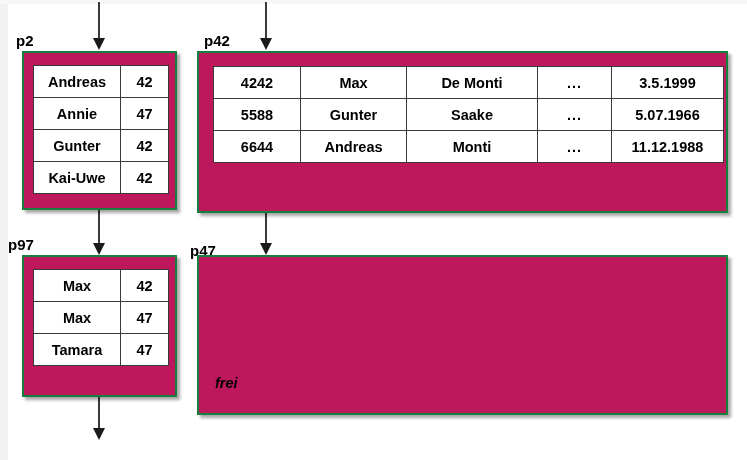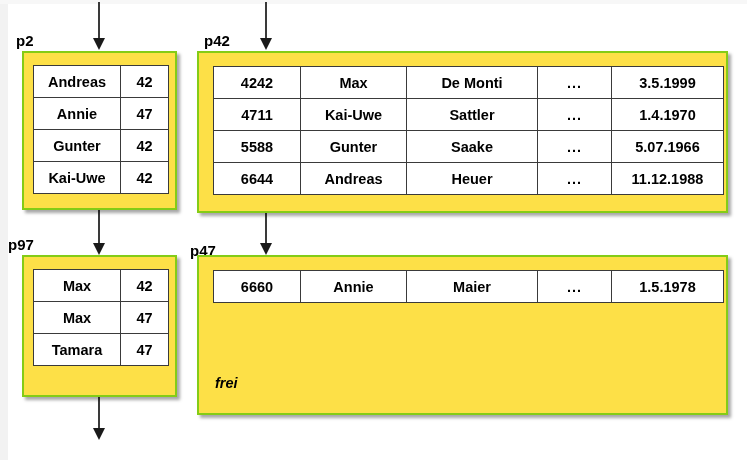--- a/index.html
+++ b/index.html
@@ -30,22 +30,22 @@
   .gutter-top {
     position: absolute;
     left: 0; top: 0;
     width: 747px; height: 4px;
     background: #f7f7f7;
   }
 
   
   .page-box {
     position: absolute;
-    background: #fde047;
-    border: 2px solid #84cc16;
+    background: #be185d;
+    border: 2px solid #15803d;
     box-shadow: 3px 3px 3px rgba(0,0,0,0.35);
     box-sizing: border-box;
   }
   .page-label {
     position: absolute;
     font-size: 15px;
     font-weight: 700;
     color: #000000;
     letter-spacing: 0px;
     line-height: 1;
@@ -179,37 +179,30 @@
     <table class="tbl data-tbl" style="left:14px; top:13px;">
       <tbody>
         <tr>
           <td class="c0">4242</td>
           <td class="c1">Max</td>
           <td class="c2">De Monti</td>
           <td class="c3 dots">...</td>
           <td class="c4">3.5.1999</td>
         </tr>
         <tr>
-          <td class="c0">4711</td>
-          <td class="c1">Kai-Uwe</td>
-          <td class="c2">Sattler</td>
-          <td class="c3 dots">...</td>
-          <td class="c4">1.4.1970</td>
-        </tr>
-        <tr>
           <td class="c0">5588</td>
           <td class="c1">Gunter</td>
           <td class="c2">Saake</td>
           <td class="c3 dots">...</td>
           <td class="c4">5.07.1966</td>
         </tr>
         <tr>
           <td class="c0">6644</td>
           <td class="c1">Andreas</td>
-          <td class="c2">Heuer</td>
+          <td class="c2">Monti</td>
           <td class="c3 dots">...</td>
           <td class="c4">11.12.1988</td>
         </tr>
       </tbody>
     </table>
   </div>
 
   <div class="page-label" style="left:8px; top:237px;">p97</div>
 
   <div class="page-box" style="left:22px; top:255px; width:155px; height:142px;">
@@ -229,25 +222,18 @@
         </tr>
       </tbody>
     </table>
   </div>
 
   <div class="page-label" style="left:190px; top:243px;">p47</div>
 
   <div class="page-box" style="left:197px; top:255px; width:531px; height:160px;">
     <table class="tbl data-tbl" style="left:14px; top:13px;">
       <tbody>
-        <tr>
-          <td class="c0">6660</td>
-          <td class="c1">Annie</td>
-          <td class="c2">Maier</td>
-          <td class="c3 dots">...</td>
-          <td class="c4">1.5.1978</td>
-        </tr>
       </tbody>
     </table>
     <div class="free-label" style="left:16px; top:118px;">frei</div>
   </div>
 
 </div>
 
 </body></html>

